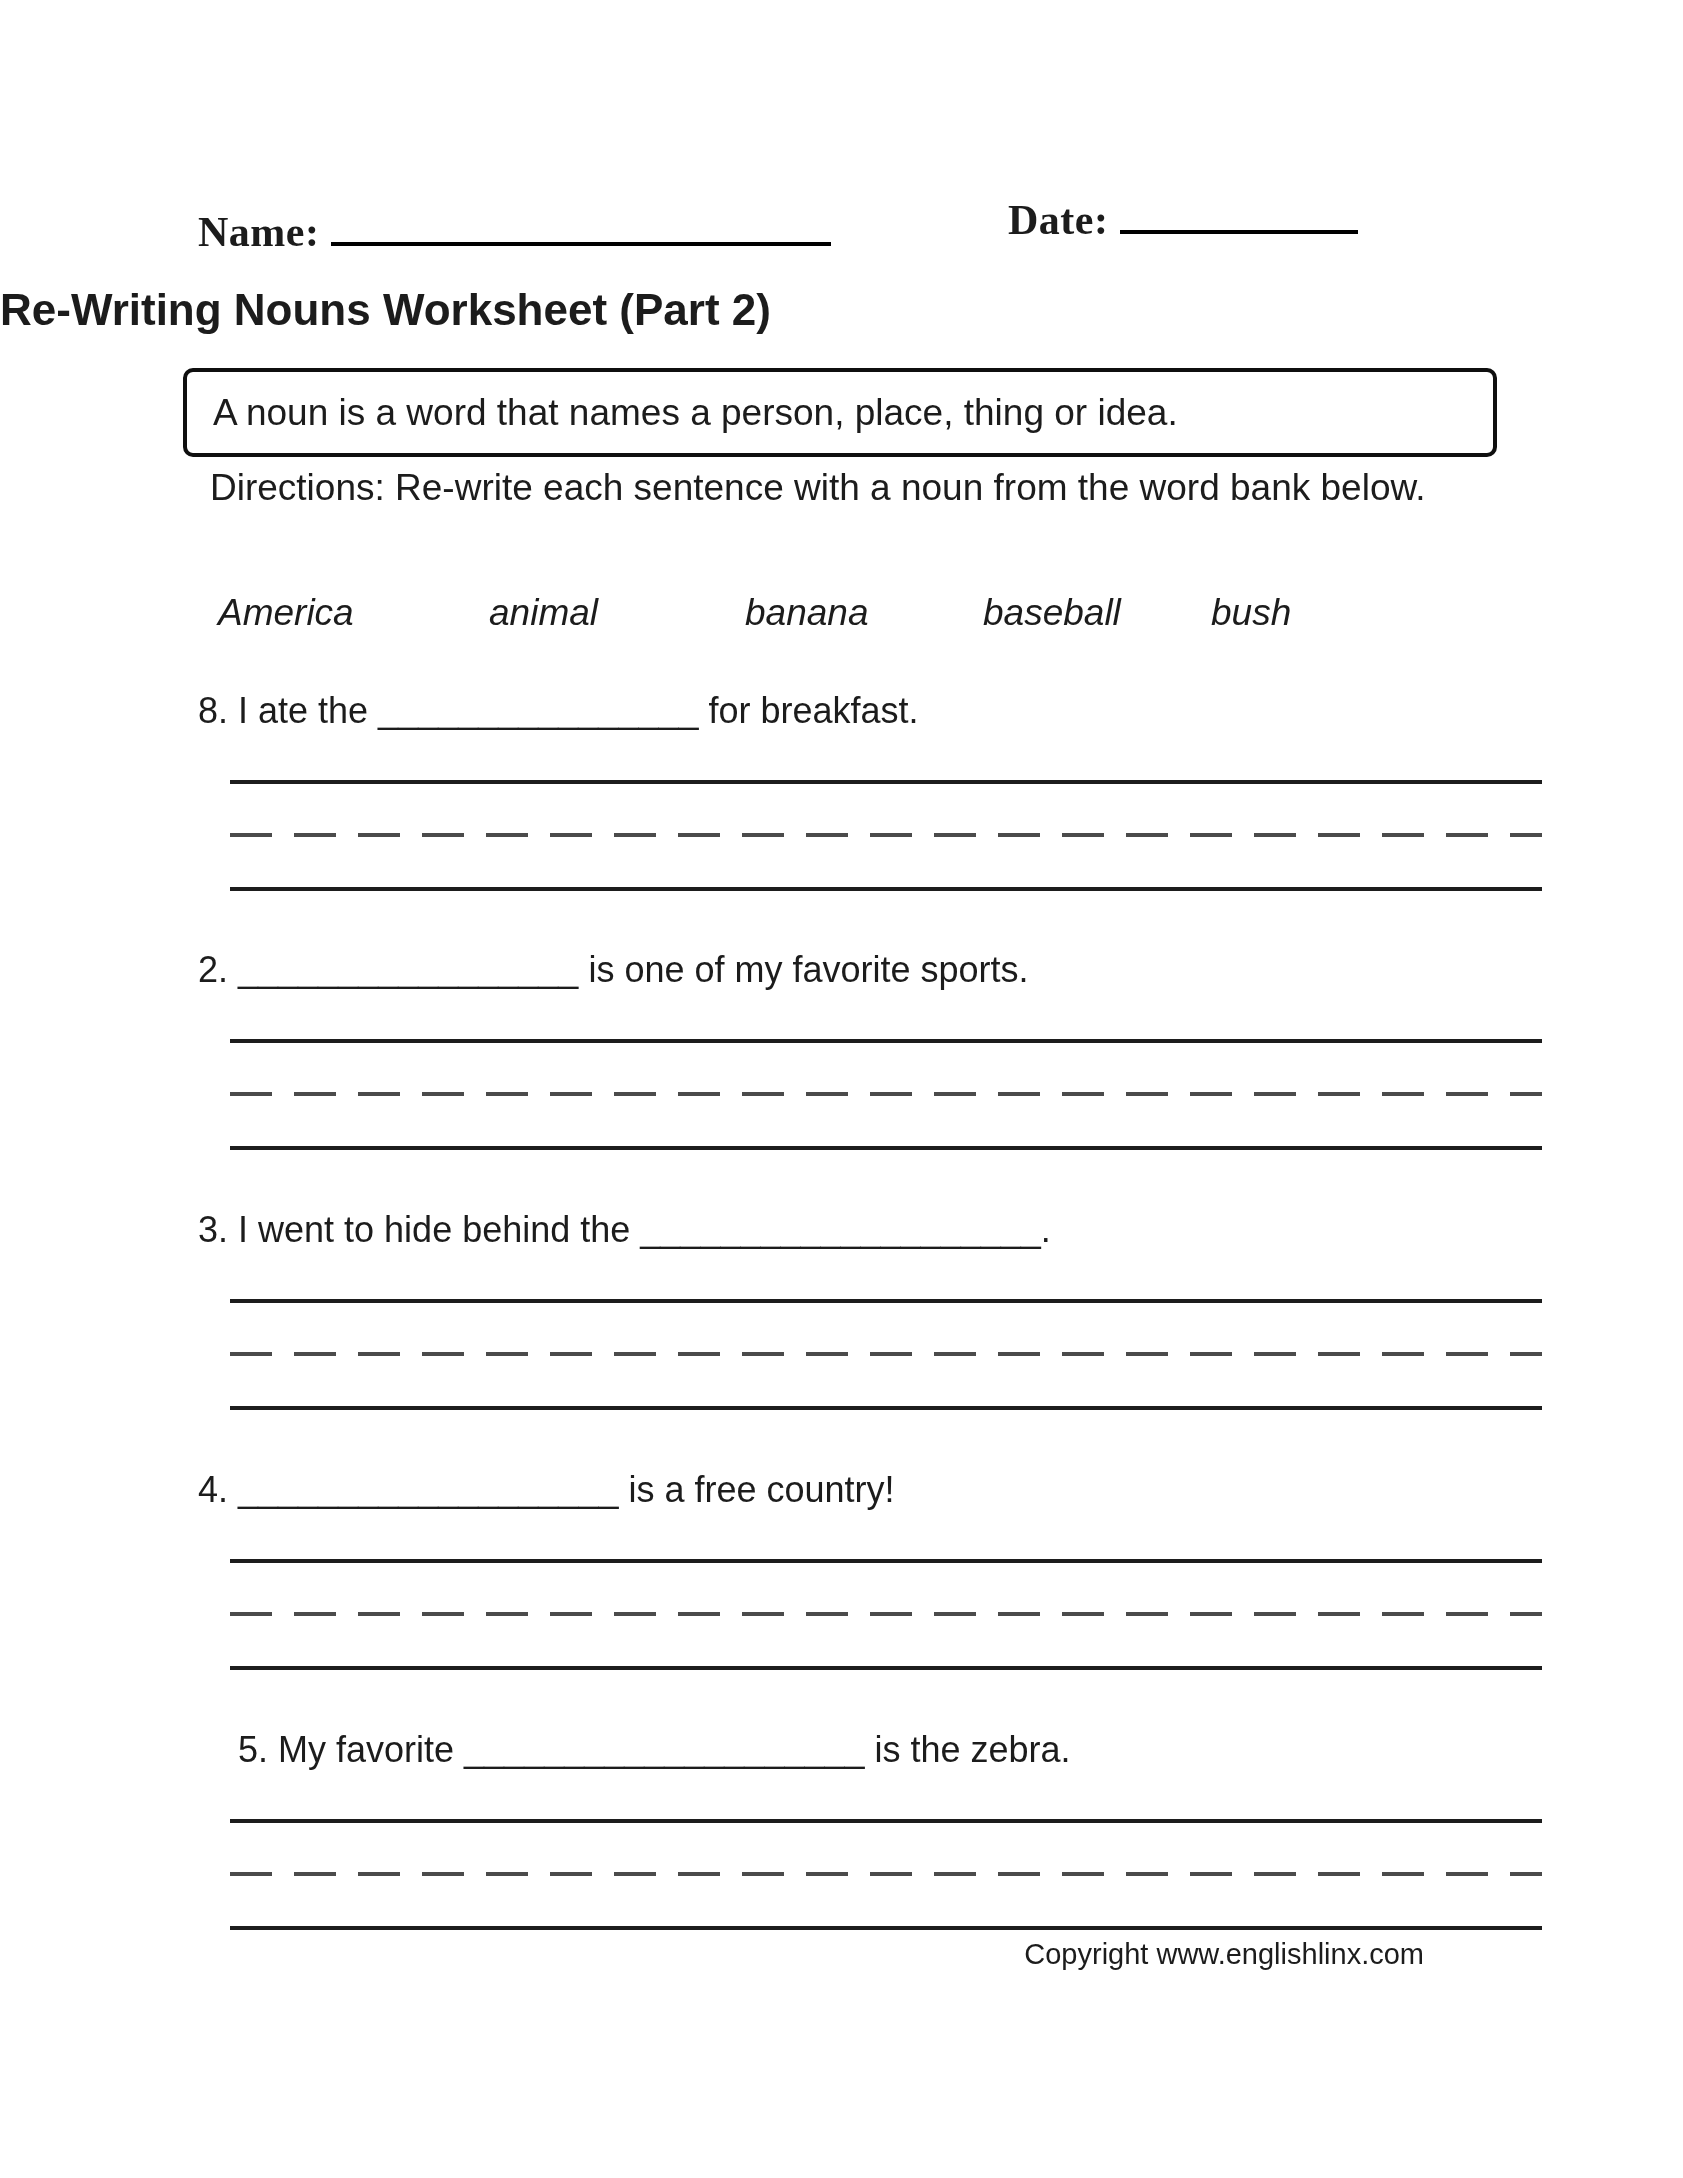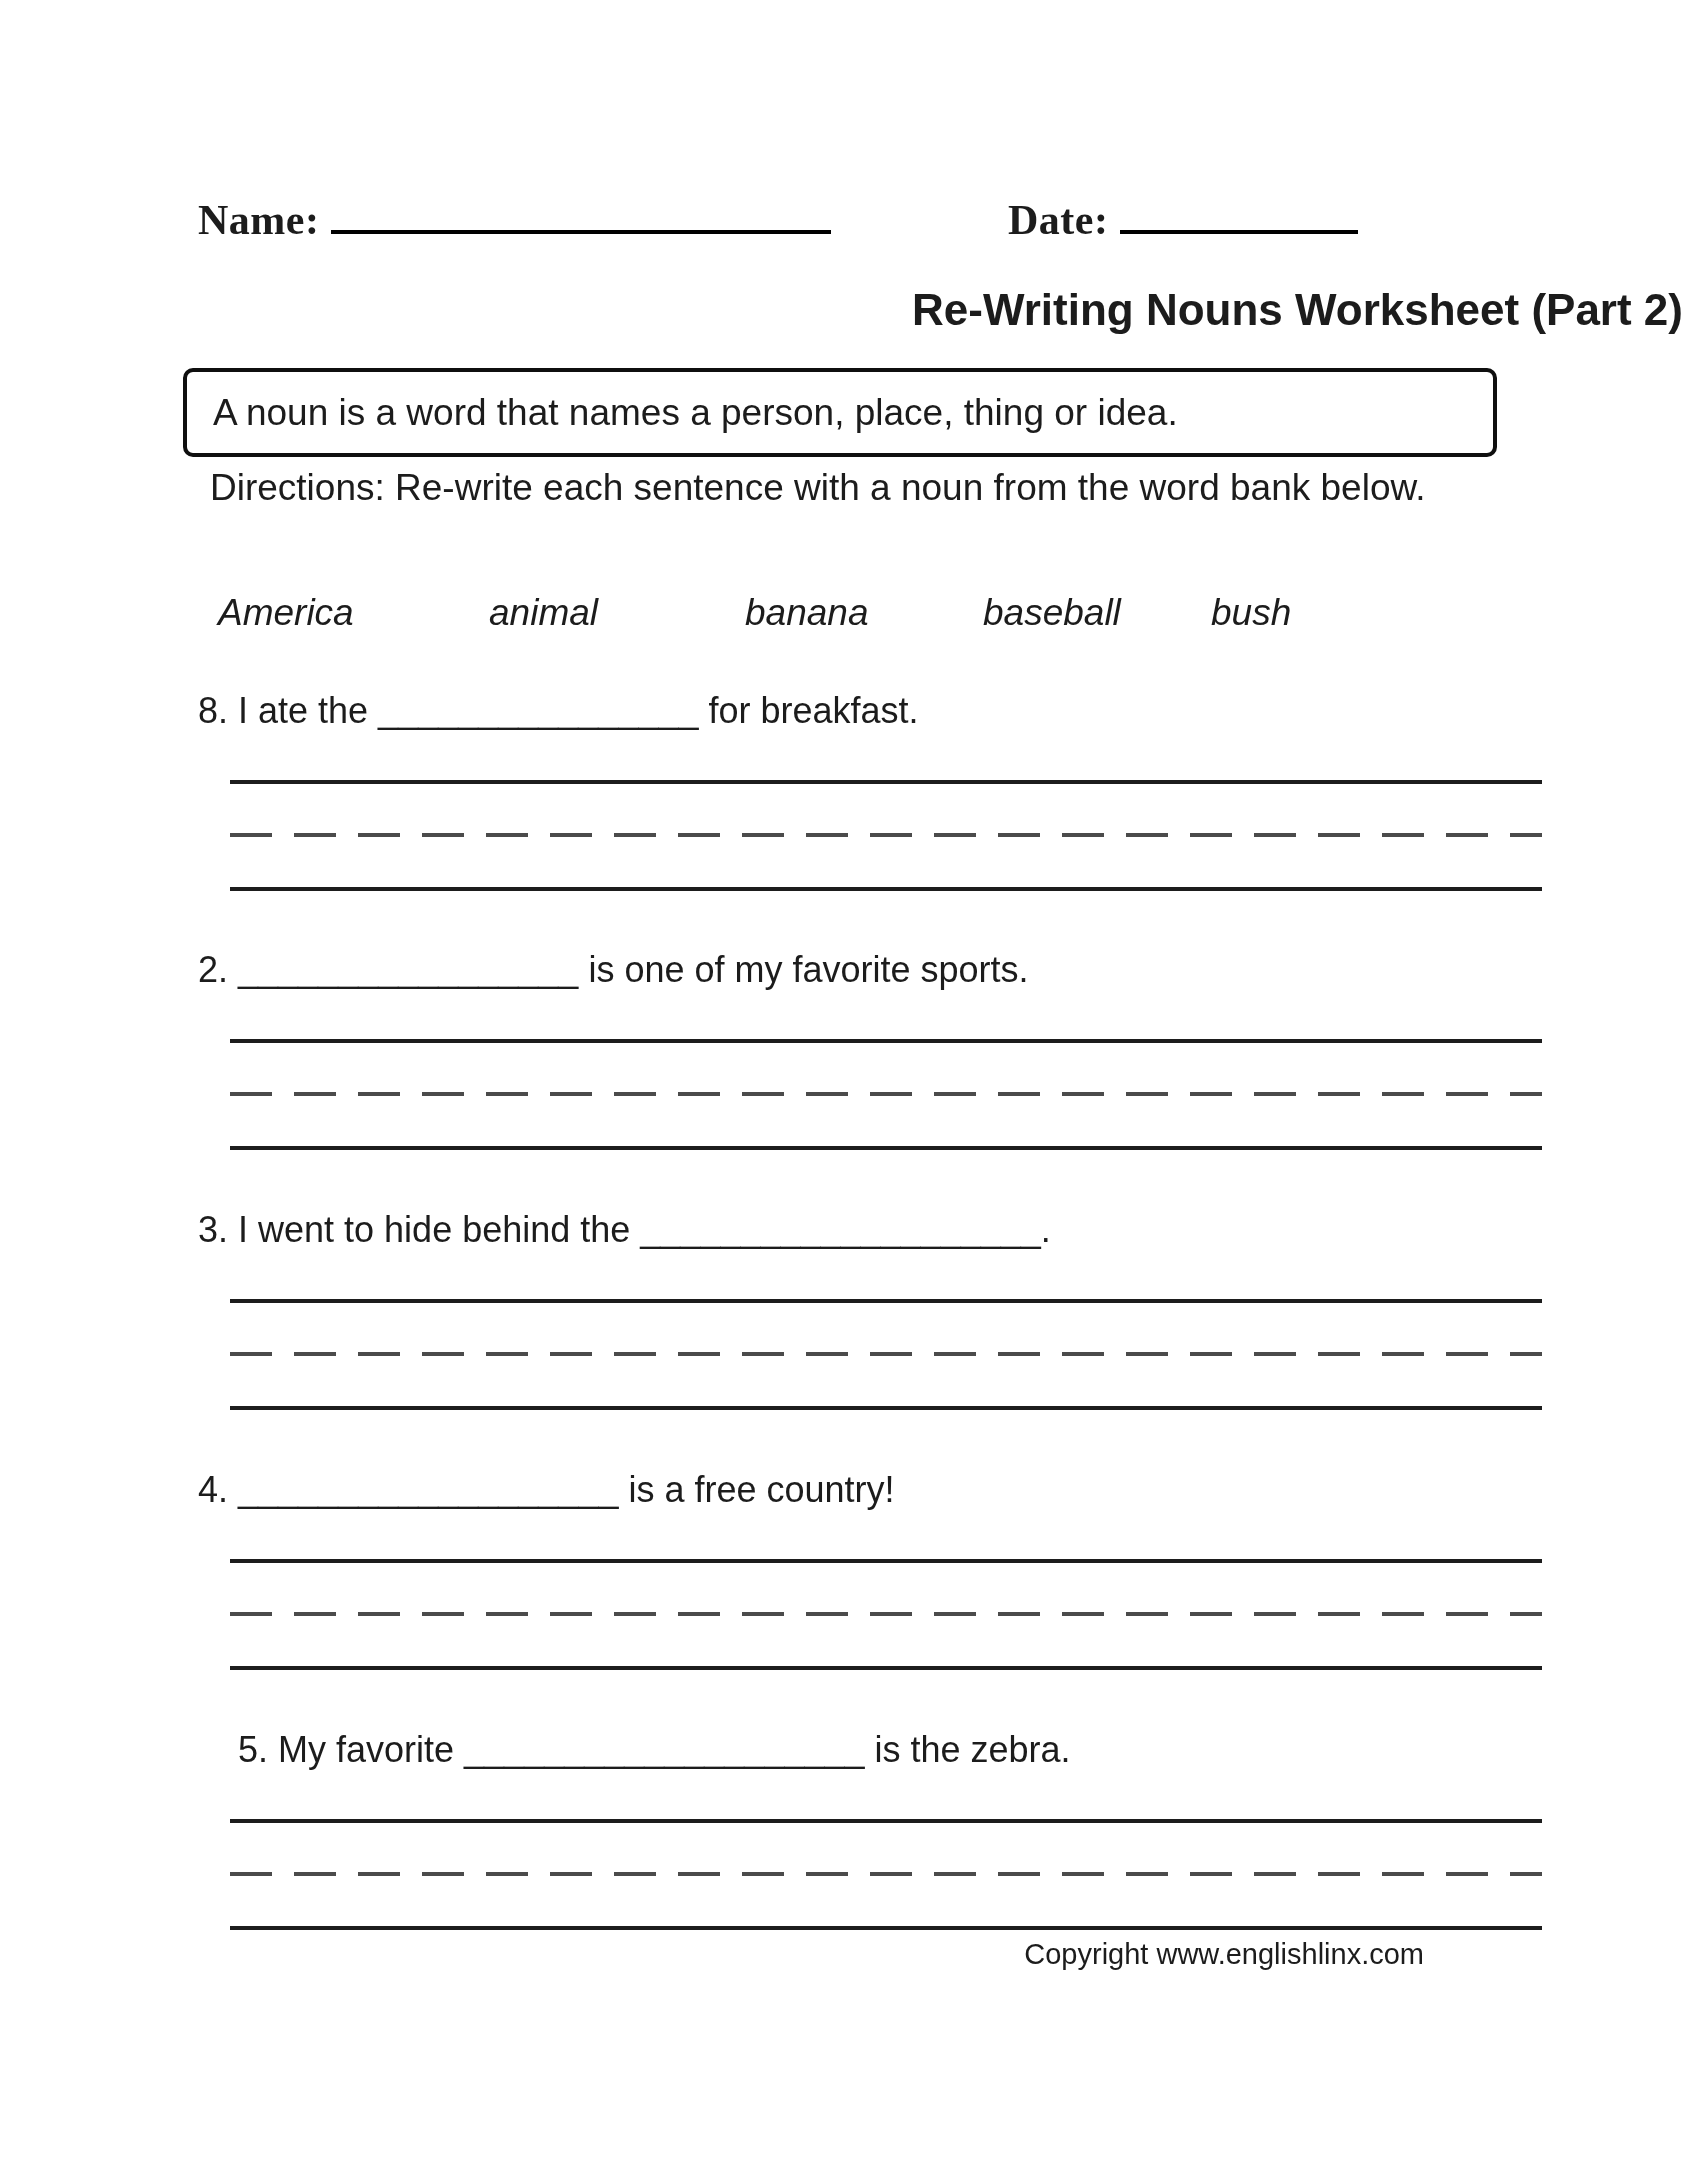--- a/index.html
+++ b/index.html
@@ -31,32 +31,32 @@
     font-family: "Liberation Serif", "DejaVu Serif", serif;
     font-weight: bold;
     font-size: 42px;
     letter-spacing: 0.5px;
   }
   .blank-line {
     display: inline-block;
     height: 30px;
     border-bottom: 4px solid #000;
   }
-  .name-field { left: 198px; top: 196px; }
+  .name-field { left: 198px; top: 208px; }
   .name-field .blank-line { width: 500px; }
   .date-field { left: 1008px; top: 196px; }
   .date-field .blank-line { width: 238px; }
 
   
   .title {
     position: absolute;
     left: 0; top: 285px;
     width: 100%;
     margin: 0;
-    text-align: right;
+    text-align: left;
     font-size: 44px;
     font-weight: bold;
   }
 
   
   .def-box {
     position: absolute;
     left: 183px; top: 368px;
     width: 1314px; height: 89px;
     border: 4px solid #0f0f0f;

